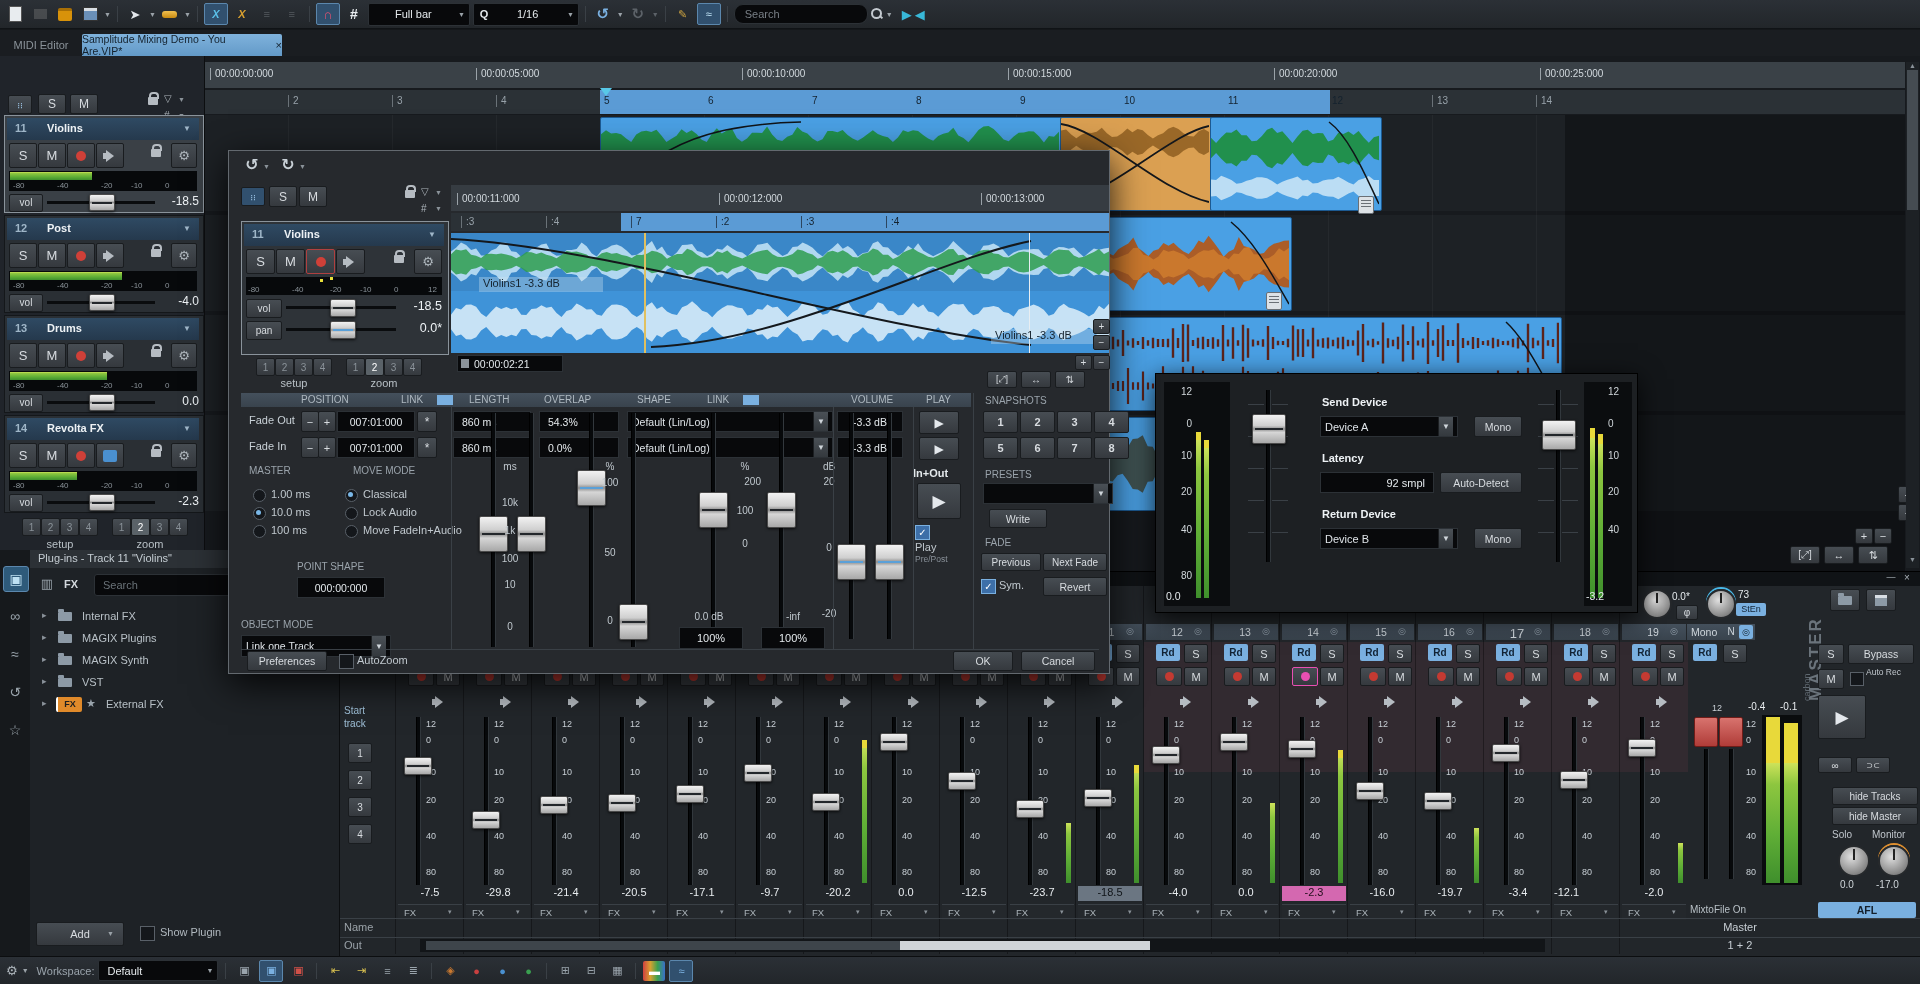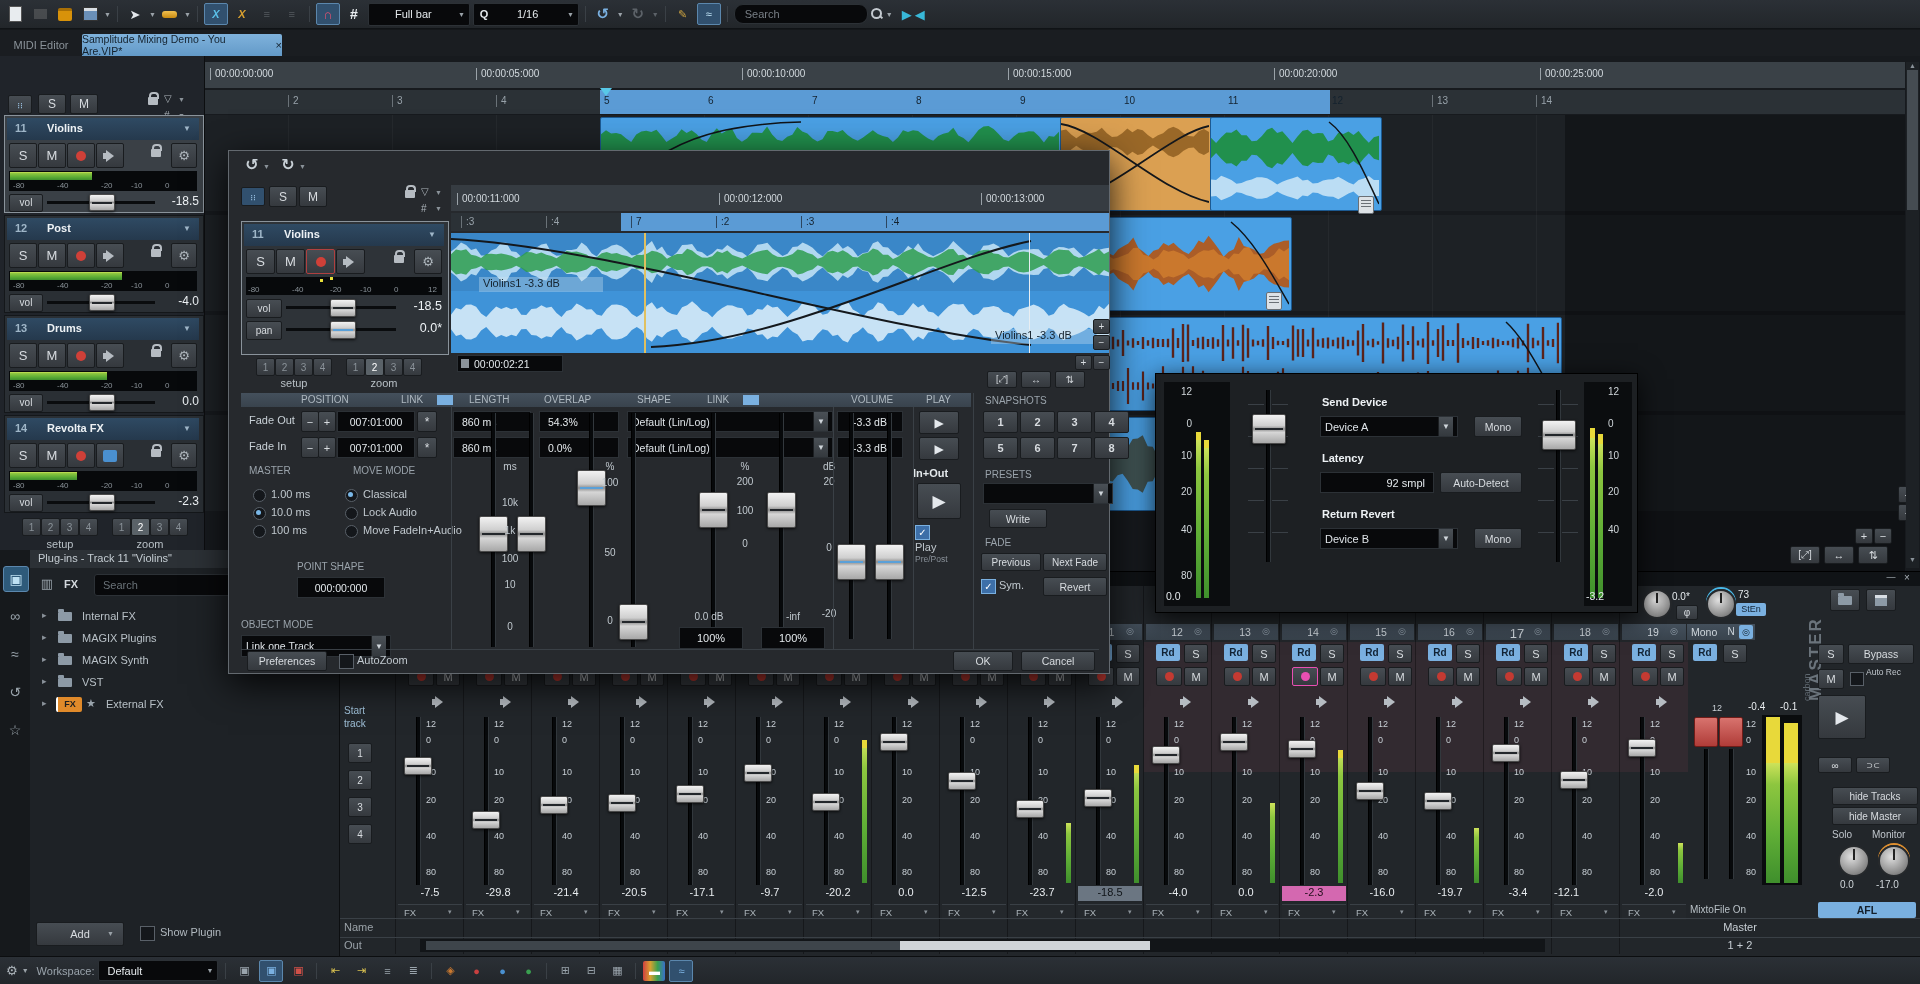--- a/index.html
+++ b/index.html
@@ -1121,21 +1121,21 @@
       <div class="ddl" style="position: absolute; left: 164px; top: 42px; width: 128px; height: 19px;">
         <div style="position: relative;">Device A</div>
         <div class="ar">▼</div>
       </div>
       <div class="wbtn" style="position: absolute; left: 318px; top: 42px; width: 46px; height: 19px; font-size: 10.5px;">Mono</div>
       <div style="position: absolute; left: 166px; top: 78px; width: 100px; height: 14px; color: rgb(238, 242, 245); font-weight: bold;">Latency</div>
       <div class="blackfield" style="position: absolute; left: 164px; top: 98px; width: 112px; height: 19px;">
         <div style="position: relative; margin-left: auto; margin-right: 8px;">92 smpl</div>
       </div>
       <div class="wbtn" style="position: absolute; left: 284px; top: 98px; width: 80px; height: 19px; font-size: 10.5px;">Auto-Detect</div>
-      <div style="position: absolute; left: 166px; top: 134px; width: 130px; height: 14px; color: rgb(238, 242, 245); font-weight: bold;">Return Revert</div>
+      <div style="position: absolute; left: 166px; top: 134px; width: 130px; height: 14px; color: rgb(238, 242, 245); font-weight: bold;">Return Device</div>
       <div class="ddl" style="position: absolute; left: 164px; top: 154px; width: 128px; height: 19px;">
         <div style="position: relative;">Device B</div>
         <div class="ar">▼</div>
       </div>
       <div class="wbtn" style="position: absolute; left: 318px; top: 154px; width: 46px; height: 19px; font-size: 10.5px;">Mono</div>
       <div class="vtrack" style="position: absolute; left: 400px; top: 16px; width: 3px; height: 172px;"></div>
       <div class="secline" style="position: absolute; left: 382px; top: 30px; width: 16px; height: 1px;"></div>
       <div class="secline" style="position: absolute; left: 406px; top: 30px; width: 16px; height: 1px;"></div>
       <div class="secline" style="position: absolute; left: 382px; top: 62px; width: 16px; height: 1px;"></div>
       <div class="secline" style="position: absolute; left: 406px; top: 62px; width: 16px; height: 1px;"></div>
@@ -1380,21 +1380,21 @@
       <div style="position: absolute; left: 365px; top: 464px; width: 32px; height: 11px; text-align: center; font-size: 10px; color: rgb(192, 200, 206);">0</div>
       <div class="vtrack" style="position: absolute; left: 482px; top: 262px; width: 3px; height: 226px;"></div>
       <div class="fh" style="position: absolute; left: 470px; top: 341px; width: 27px; height: 34px;">
         <i></i>
       </div>
       <div class="vtrack" style="position: absolute; left: 550px; top: 262px; width: 3px; height: 226px;"></div>
       <div class="fh" style="position: absolute; left: 538px; top: 341px; width: 27px; height: 34px;">
         <i></i>
       </div>
       <div style="position: absolute; left: 500px; top: 310px; width: 32px; height: 11px; text-align: center; font-size: 10px; color: rgb(192, 200, 206);">%</div>
-      <div style="position: absolute; left: 500px; top: 325px; width: 32px; height: 11px; text-align: center; font-size: 10px; color: rgb(192, 200, 206);">200</div>
+      <div style="position: absolute; left: 500px; top: 325px; width: 32px; height: 11px; text-align: right; font-size: 10px; color: rgb(192, 200, 206);">200</div>
       <div style="position: absolute; left: 500px; top: 354px; width: 32px; height: 11px; text-align: center; font-size: 10px; color: rgb(192, 200, 206);">100</div>
       <div style="position: absolute; left: 500px; top: 387px; width: 32px; height: 11px; text-align: center; font-size: 10px; color: rgb(192, 200, 206);">0</div>
       <div class="vtrack" style="position: absolute; left: 620px; top: 262px; width: 3px; height: 226px;"></div>
       <div class="fh blue" style="position: absolute; left: 608px; top: 393px; width: 27px; height: 34px;">
         <i></i>
       </div>
       <div class="vtrack" style="position: absolute; left: 658px; top: 262px; width: 3px; height: 226px;"></div>
       <div class="fh blue" style="position: absolute; left: 646px; top: 393px; width: 27px; height: 34px;">
         <i></i>
       </div>

